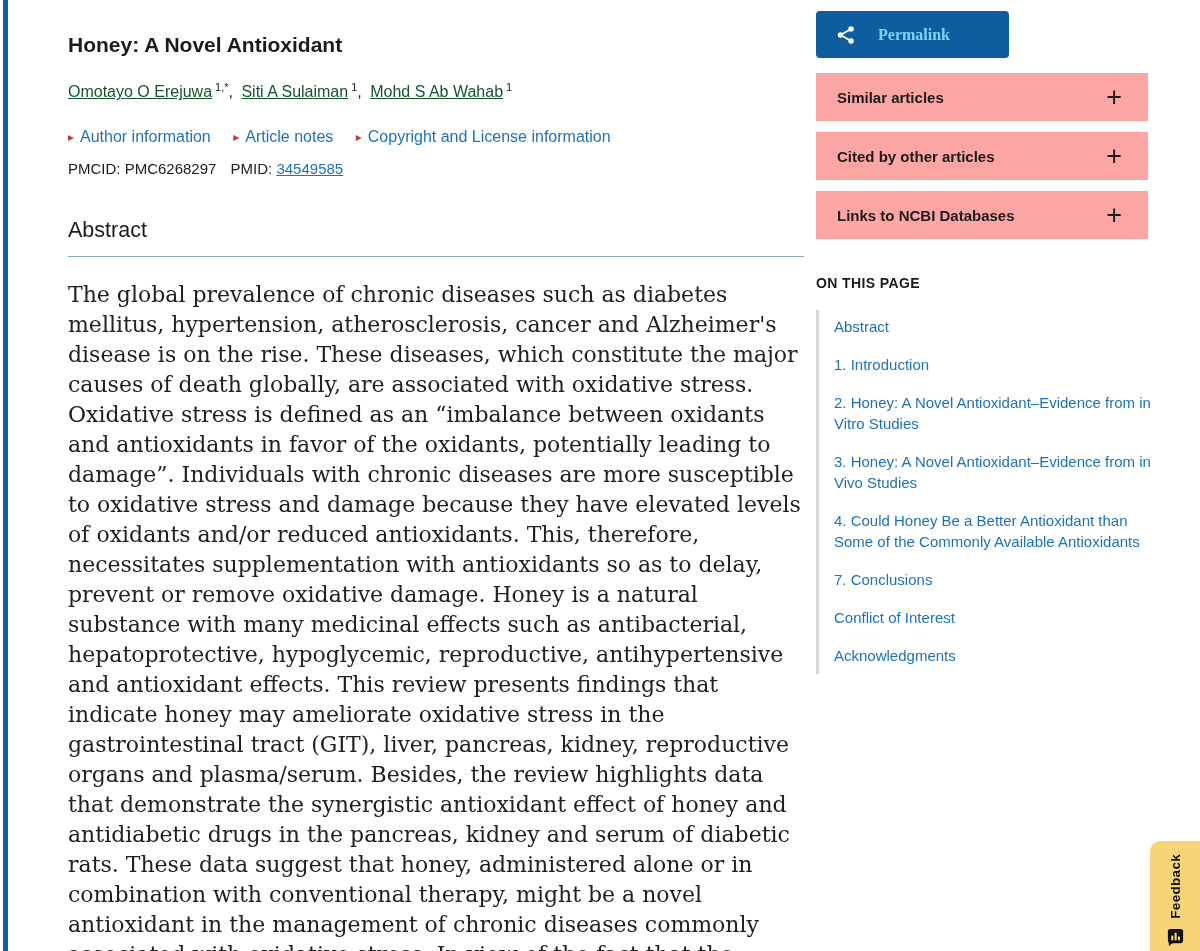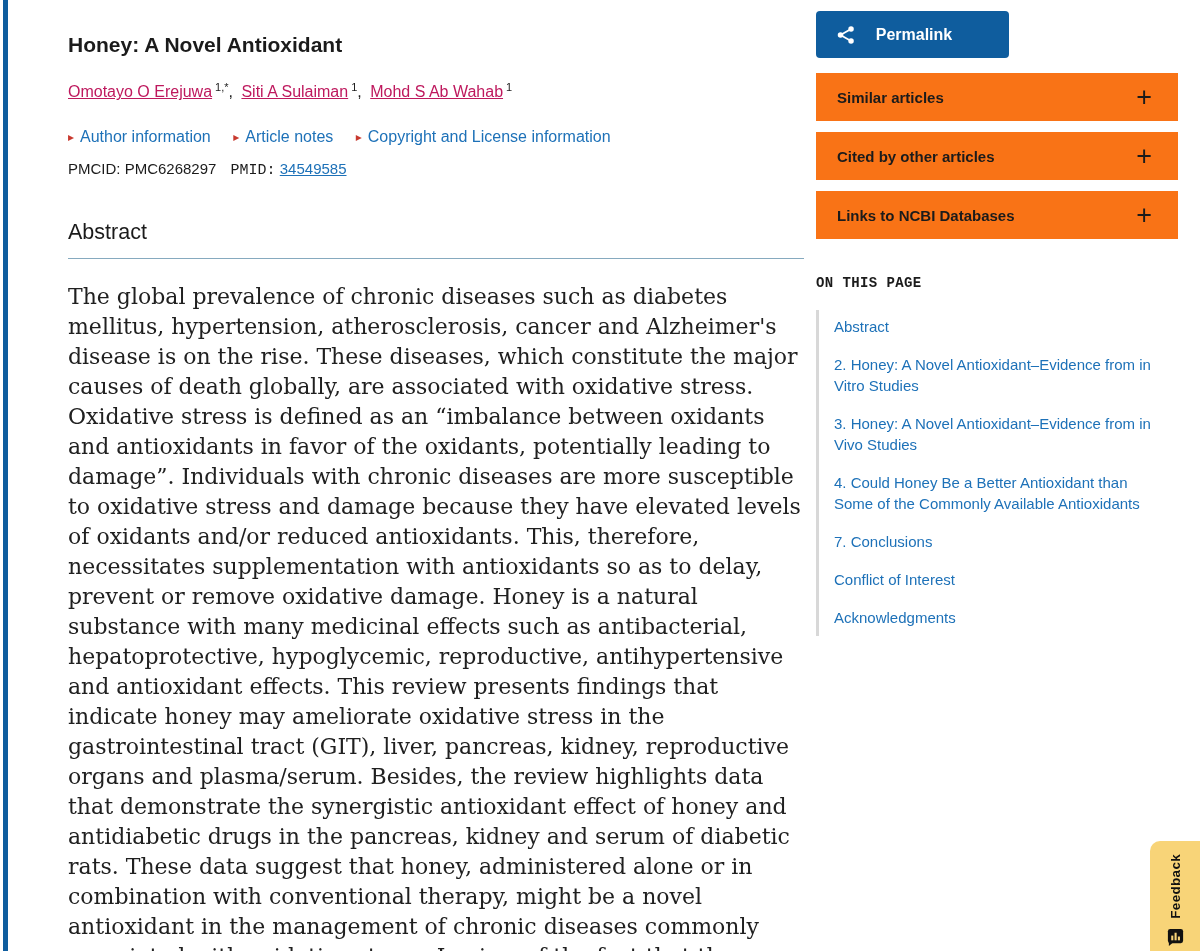--- a/index.html
+++ b/index.html
@@ -6,59 +6,59 @@
   html,body { width:1200px; height:951px; background:#ffffff; overflow:hidden;
               font-family:"Liberation Sans", sans-serif; color:#1b1b1b; position:relative; }
 
   .left-accent { position:absolute; left:3px; top:0; width:5px; height:951px; background:#0f5d9e; }
 
   
   .main-col { position:absolute; left:47px; top:0; width:736px;margin-left:21px; }
   .article-title { margin-top:33px; font-size:21px; line-height:23px; font-weight:700; color:#1b1b1b; }
 
   .authors { margin-top:25px; font-size:16px; color:#1b1b1b; }
-  .authors a { color:#be185d; text-decoration:underline; cursor:pointer; }
+  .authors a { color:#14532d; text-decoration:underline; cursor:pointer; }
   .authors sup { font-size:11px; margin-left:3px; color:#1b1b1b; }
   .authors .sep { margin-right:4px; }
 
   .info-links { margin-top:27px; font-size:16px; }
   .info-link { margin-right:18px; cursor:pointer; }
   .info-link .marker { color:#c8392f; font-size:12px; margin-right:6px; vertical-align:1px; }
   .info-link a { color:#1d71b8; text-decoration:none; }
 
   .ids { margin-top:14px; font-size:15px; color:#1b1b1b; }
-  .ids .pmid-label { margin-left:10px;font-family:Liberation Mono, monospace; }
+  .ids .pmid-label { margin-left:10px; }
   .ids a { color:#1d71b8; text-decoration:underline; cursor:pointer; }
 
   .abstract-h { margin-top:41px; font-size:21.5px; font-weight:400; color:#1b1b1b;
                 padding-bottom:13px; border-bottom:1px solid #86aabf; }
 
   .serif-text { font-family:"DejaVu Serif", serif; font-size:22px; line-height:30px; color:#202020; }
   .abstract-text { margin-top:23px; }
 
   
   .sidebar { position:absolute; left:816px; top:0; width:354px; }
 
   .permalink-btn { margin-top:11px; width:193px; height:47px; background:#0f5d9e; border:none;
                    border-radius:4px; position:relative; cursor:pointer; display:block; }
   .permalink-btn .share-ic { position:absolute; left:19px; top:13px; }
-  .permalink-btn .lbl { color:#ffffff; font-size:16px; font-weight:700; line-height:47px;
+  .permalink-btn .lbl { color:#7dd3fc; font-size:16px; font-weight:700; line-height:47px;
                         display:block; text-align:center; padding-left:3px;
-                        font-family:Liberation Sans, sans-serif; }
+                        font-family:Liberation Serif, serif; }
 
   .side-heading { font-size:14px; font-weight:700; letter-spacing:.4px; color:#1b1b1b; }
   .resources-heading { margin-top:35px; }
 
-  .accordion { margin-top:11px; width:362px; height:48px; background:#f97316; display:flex;
+  .accordion { margin-top:11px; width:332px; height:48px; background:#fca5a5; display:flex;
                align-items:center; justify-content:space-between; padding:0 26px 0 21px; cursor:pointer; }
   .accordion:first-of-type { margin-top:15px; }
   .accordion .acc-label { font-size:15px; font-weight:700; color:#1b1b1b; }
   .accordion .plus { font-size:27px; font-weight:300; color:#1b1b1b; line-height:1; }
 
-  .otp-heading { margin-top:36px;font-family:Liberation Mono, monospace; }
+  .otp-heading { margin-top:36px; }
   .toc { margin-top:19px; border-left:3px solid #d8d8d8; padding:6px 0 8px 15px; list-style:none; }
   .toc li { font-size:15px; line-height:21px; margin-bottom:17px; }
   .toc li:last-child { margin-bottom:0; }
   .toc a { color:#1d71b8; text-decoration:none; cursor:pointer; }
 
   
   .feedback-btn { position:absolute; right:0; top:841px; width:50px; height:130px;
                   background:#f8d478; border:none; border-radius:10px 0 0 10px;
                   display:flex; flex-direction:column; align-items:center; padding-top:13px; cursor:pointer; }
   .feedback-btn .fb-label { writing-mode:vertical-rl; transform:rotate(180deg);
@@ -124,20 +124,21 @@
   </div>
   <div class="accordion">
     <span class="acc-label">Links to NCBI Databases</span>
     <span class="plus">+</span>
   </div>
 
   <div class="side-heading otp-heading">ON THIS PAGE</div>
 
   <ul class="toc">
     <li><a>Abstract</a></li>
+    <li><a>1. Introduction</a></li>
     <li><a>2. Honey: A Novel Antioxidant–Evidence from in Vitro Studies</a></li>
     <li><a>3. Honey: A Novel Antioxidant–Evidence from in Vivo Studies</a></li>
     <li><a>4. Could Honey Be a Better Antioxidant than Some of the Commonly Available Antioxidants</a></li>
     <li><a>7. Conclusions</a></li>
     <li><a>Conflict of Interest</a></li>
     <li><a>Acknowledgments</a></li>
   </ul>
 </aside>
 
 <button class="feedback-btn">

